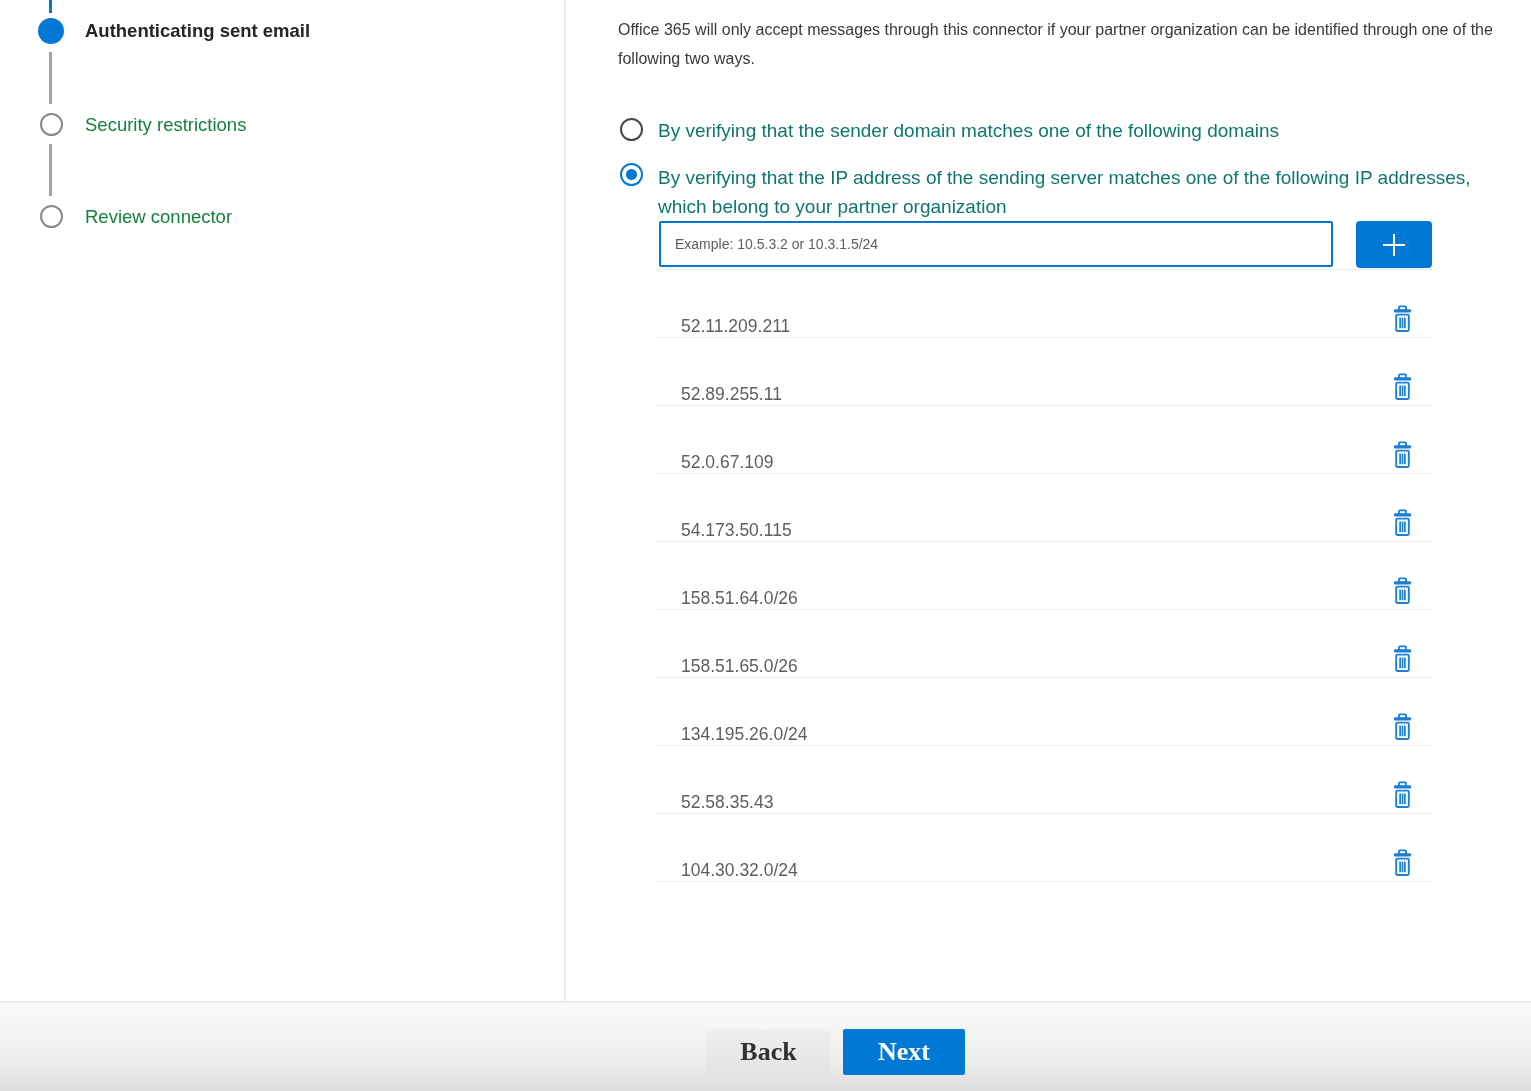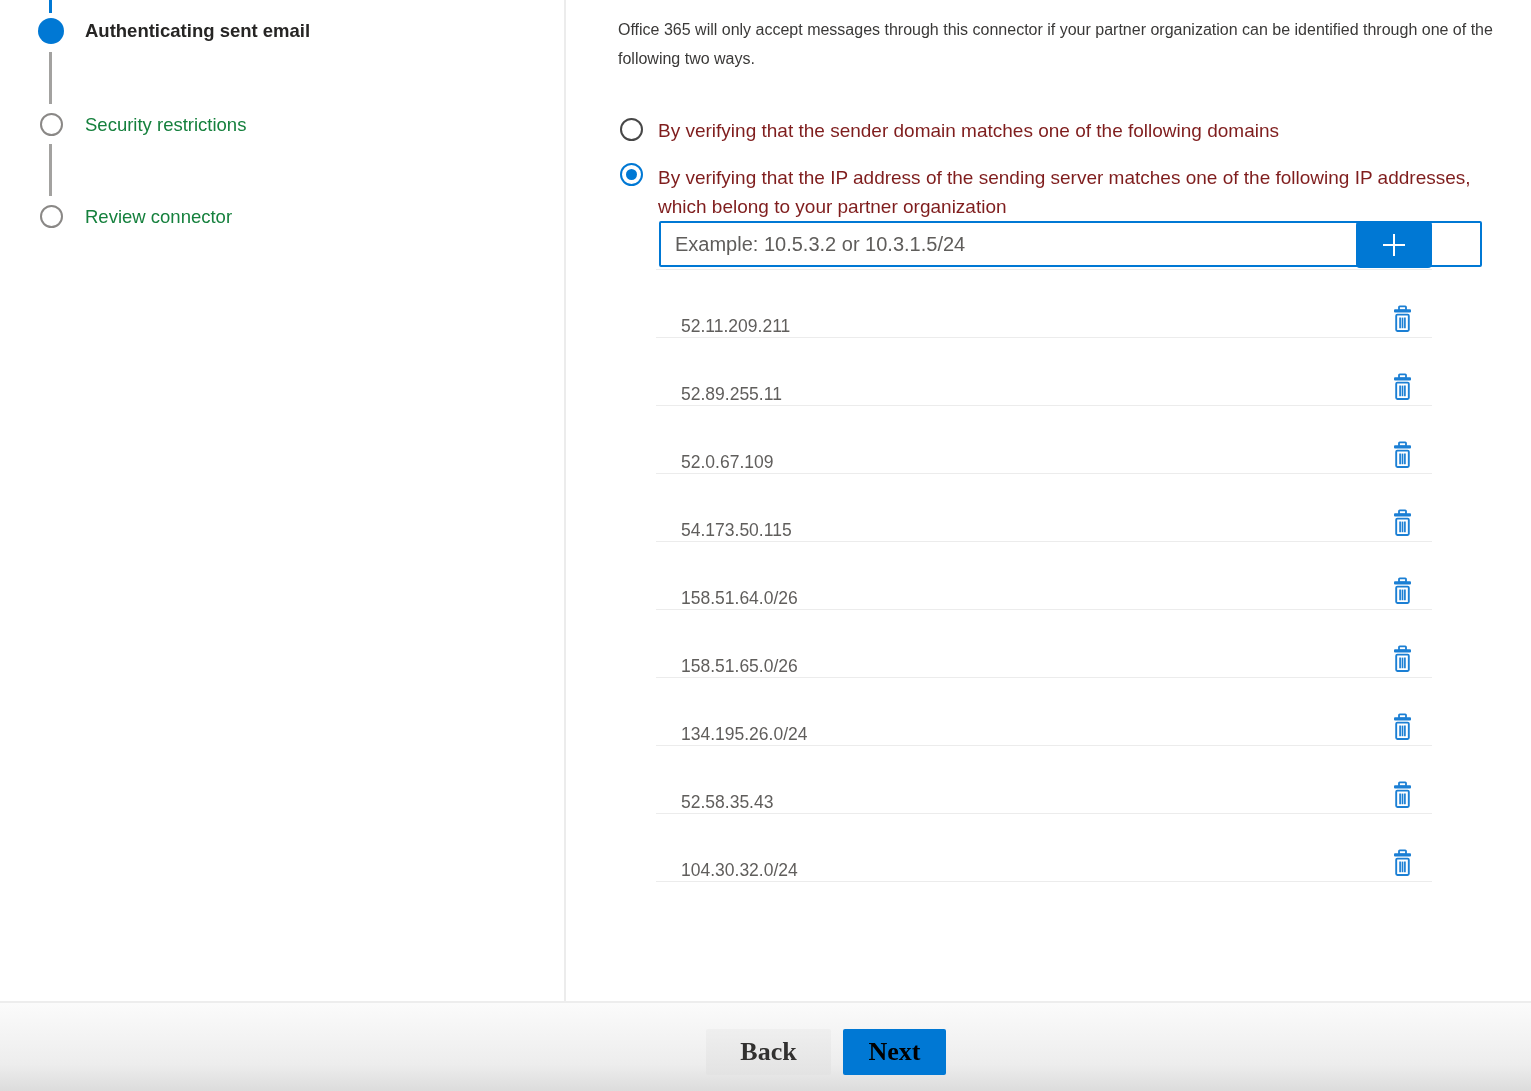--- a/index.html
+++ b/index.html
@@ -105,35 +105,35 @@
     width: 11px; height: 11px;
     margin: -5.5px 0 0 -5.5px;
     border-radius: 50%;
     background: #0078d4;
   }
   .radio-label {
     position: absolute;
     left: 658px;
     font-size: 19px;
     line-height: 28.5px;
-    color: #7f1d1d;
+    color: #0f766e;
   }
   .radio-label-1 { top: 117px; width: 840px; }
   .radio-label-2 { top: 164px; width: 815px; }
 
   .ip-input {
     position: absolute;
     left: 659px; top: 221px;
     box-sizing: border-box;
-    width: 823px; height: 46px;
+    width: 674px; height: 46px;
     border: 2px solid #0078d4;
     border-radius: 2px;
     padding: 0 14px;
     font-family: "Liberation Sans", sans-serif;
-    font-size: 20px;
+    font-size: 14px;
     color: #3a3938;
     outline: none;
   }
   .ip-input::placeholder { color: #5f5d5b; opacity: 1; }
   .add-btn {
     position: absolute;
     left: 1356px; top: 221px;
     width: 76px; height: 47px;
     background: #0078d4;
     border: none;
@@ -199,23 +199,23 @@
     cursor: pointer;
   }
   .back-btn {
     left: 706px;
     width: 125px;
     background: linear-gradient(#efefef, #e3e3e3);
     color: #323130;
   }
   .next-btn {
     left: 843px;
-    width: 103px;
+    width: 122px;
     background: #0078d4;
-    color: #000000;
+    color: #ffffff;
   }
 </style>
 </head>
 <body>
 
 <div id="app">
 
   <div class="sidebar">
     <div class="step-stub"></div>
 

